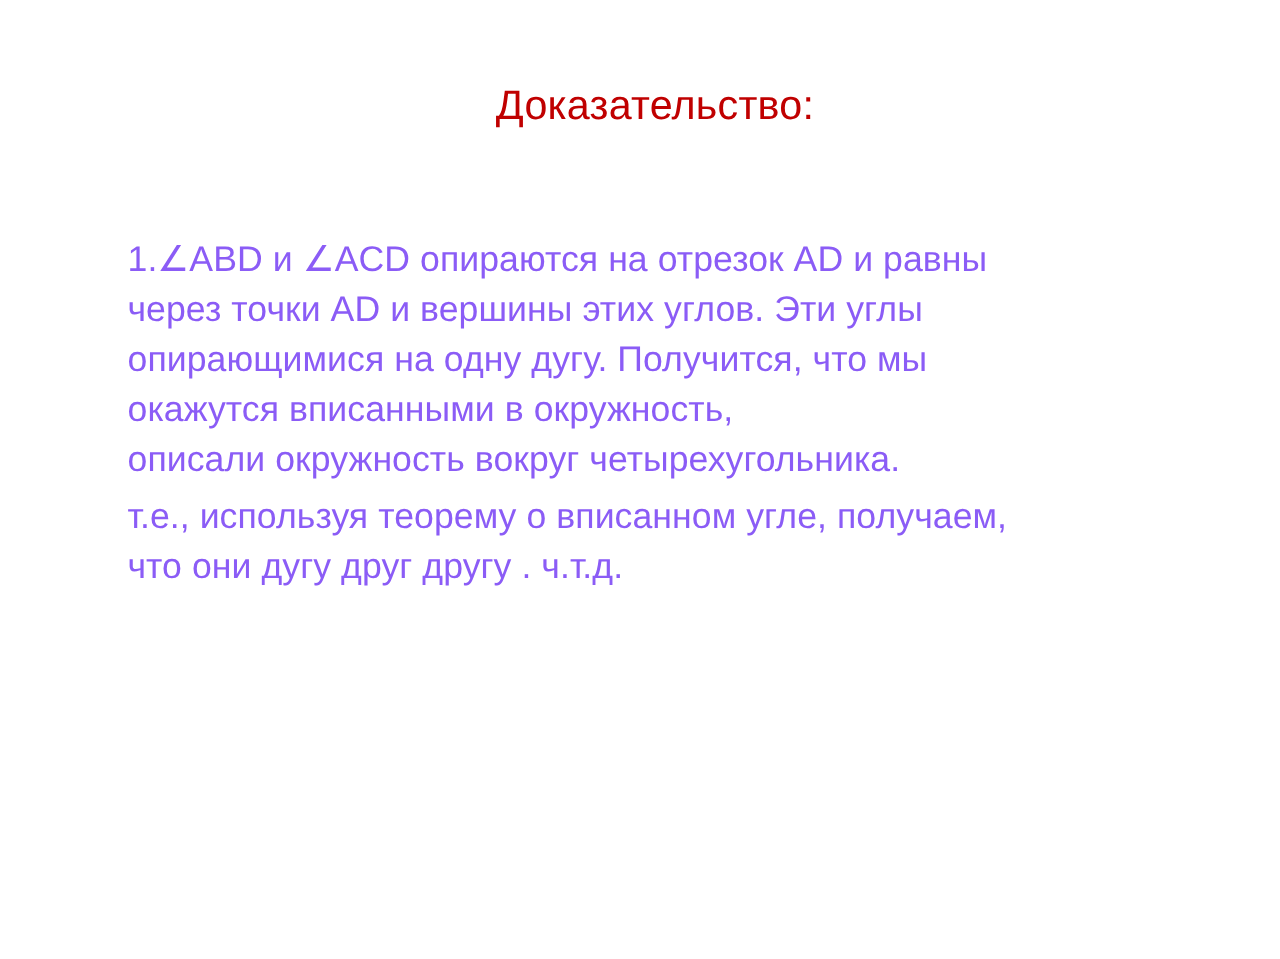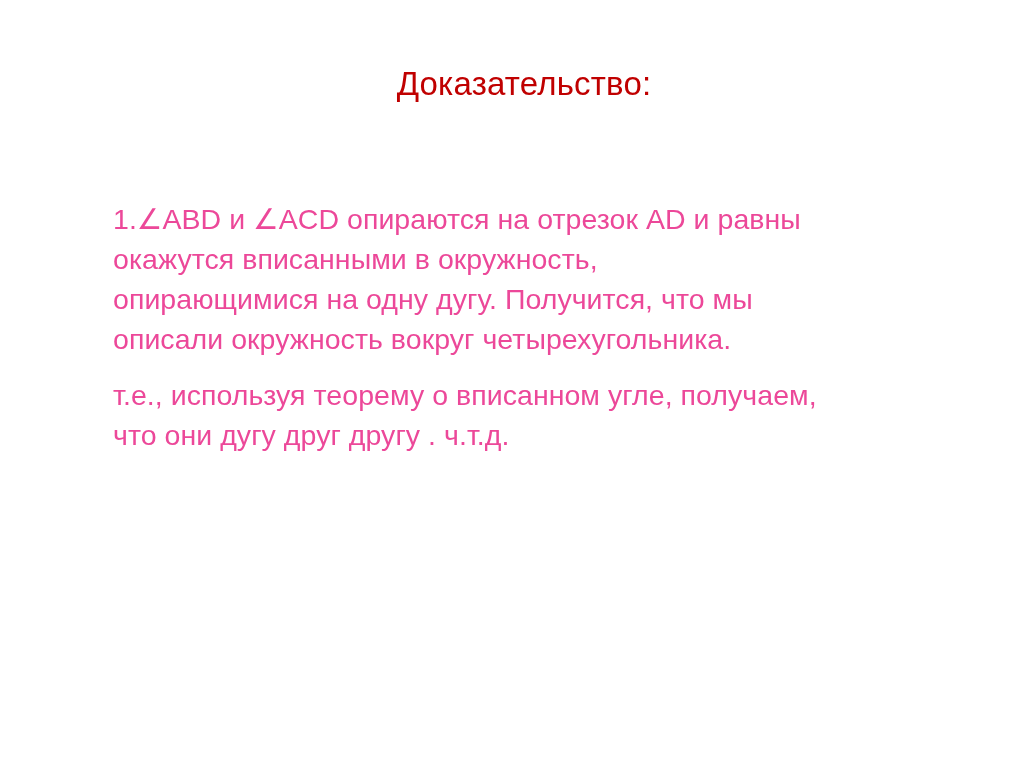--- a/index.html
+++ b/index.html
@@ -33,22 +33,22 @@
     line-height: 40px;
     white-space: nowrap;
   }
   .body-block {
     position: absolute;
     top: 183px;
     left: 97px;
     width: 872px;
   }
   .para {
-    margin: 16px;
-    color: #ec4899;
+    margin: 5px;
+    color: #8b5cf6;
     font-size: 28.5px;
     font-weight: 400;
     line-height: 40px;
     letter-spacing: 0.05px;
     text-align: left;
   }
   .para .line {
     display: block;
     white-space: pre;
   }
@@ -57,22 +57,23 @@
 <body>
 
 <div class="slide">
 
   <div class="slide-title">Доказательство:</div>
 
   <div class="body-block">
 
     <p class="para">
       <span class="line">1.∠ABD и ∠ACD опираются на отрезок AD и равны</span>
+      <span class="line">через точки AD и вершины этих углов. Эти углы</span>
+      <span class="line">опирающимися на одну дугу. Получится, что мы</span>
       <span class="line">окажутся вписанными в окружность,</span>
-      <span class="line">опирающимися на одну дугу. Получится, что мы</span>
       <span class="line">описали окружность вокруг четырехугольника.</span>
     </p>
 
     <p class="para">
       <span class="line">т.е., используя теорему о вписанном угле, получаем,</span>
       <span class="line">что они дугу друг другу . ч.т.д.</span>
     </p>
 
   </div>
 </div>

